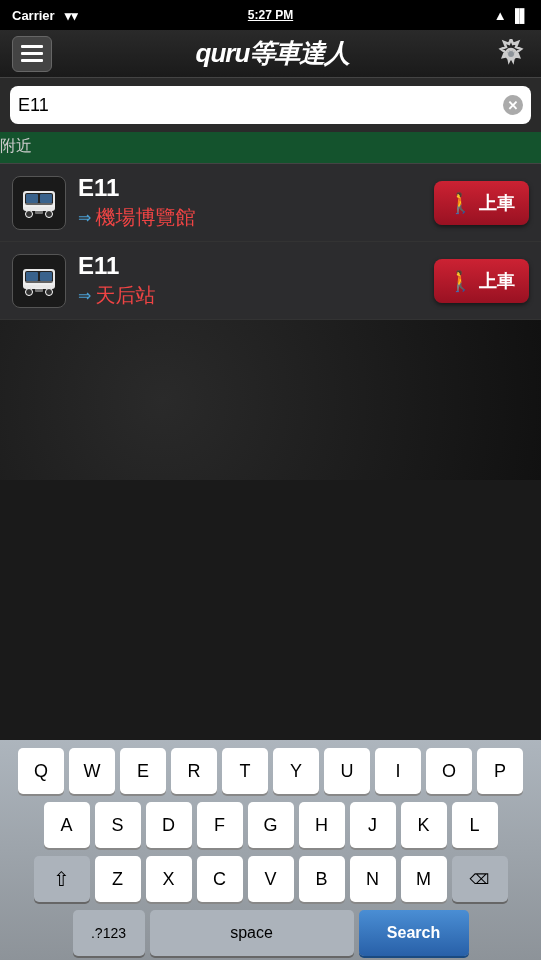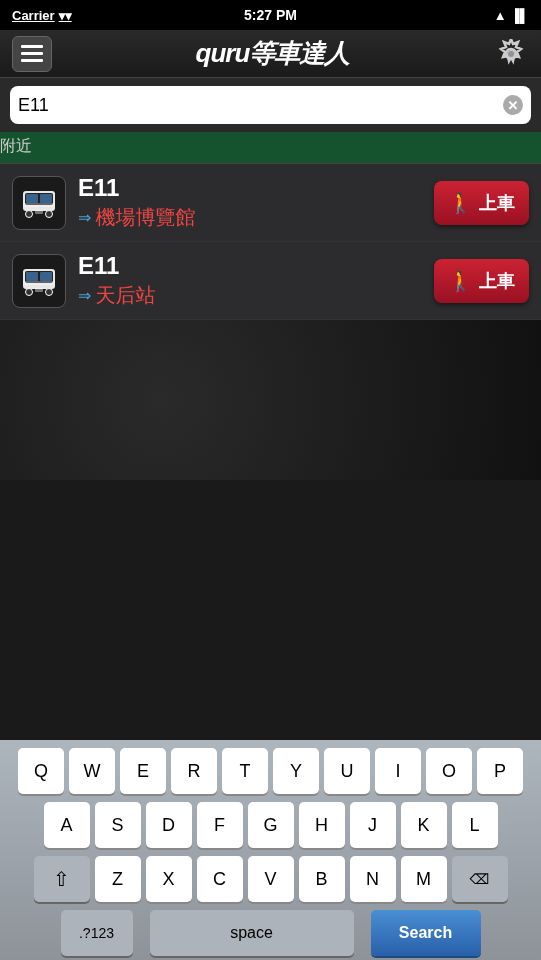--- a/index.html
+++ b/index.html
@@ -17,22 +17,22 @@
       background: #000;
       color: #fff;
       display: flex;
       justify-content: space-between;
       align-items: center;
       padding: 0 12px;
       height: 30px;
       font-size: 13px;
       font-weight: 600;
     }
-    .status-left { display: flex; align-items: flex-end; gap: 4px; text-decoration: underline; }
-    .status-center { position: absolute; left: 50%; transform: translateX(-50%); font-size: 14px; font-weight: 600; }
+    .status-left { display: flex; align-items: flex-end; gap: 10px; }
+    .status-center { position: absolute; left: 50%; transform: translateX(-50%); font-size: 12px; font-weight: 600; text-decoration: underline; }
     .status-right { display: flex; align-items: center; gap: 4px; }
 
     
     .header {
       background: linear-gradient(180deg, #2a2a2a 0%, #1a1a1a 100%);
       border-bottom: 1px solid #444;
       display: flex;
       align-items: center;
       justify-content: space-between;
       padding: 8px 12px;
@@ -237,21 +237,21 @@
       width: 110px;
       background: linear-gradient(180deg, #4a8ed4 0%, #2860a8 100%);
       color: #fff;
       font-size: 16px;
       font-weight: 600;
       box-shadow: 0 2px 0 #1a4a80;
     }
     .key-bottom-row {
       display: flex;
       justify-content: center;
-      gap: 17px;
+      gap: 5px;
     }
   </style>
 </head>
 <body>
 
 <div class="status-bar">
   <div class="status-left">
     <span>Carrier</span>
     <span>▾▾</span>
   </div>

